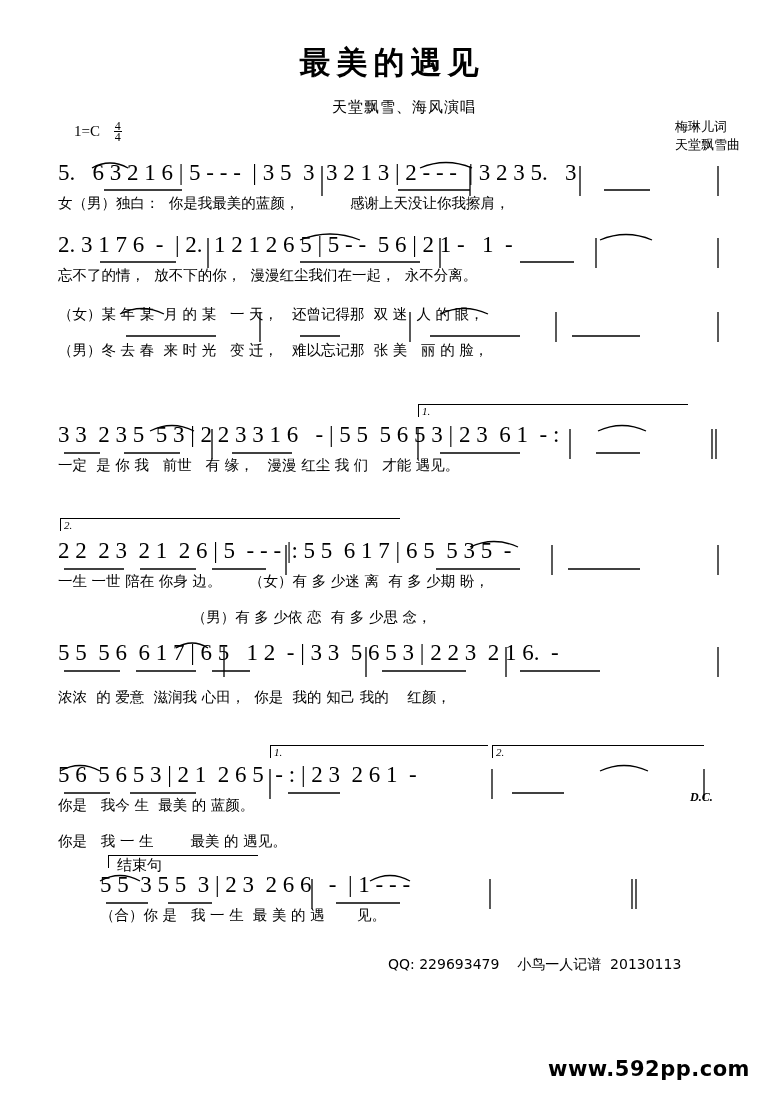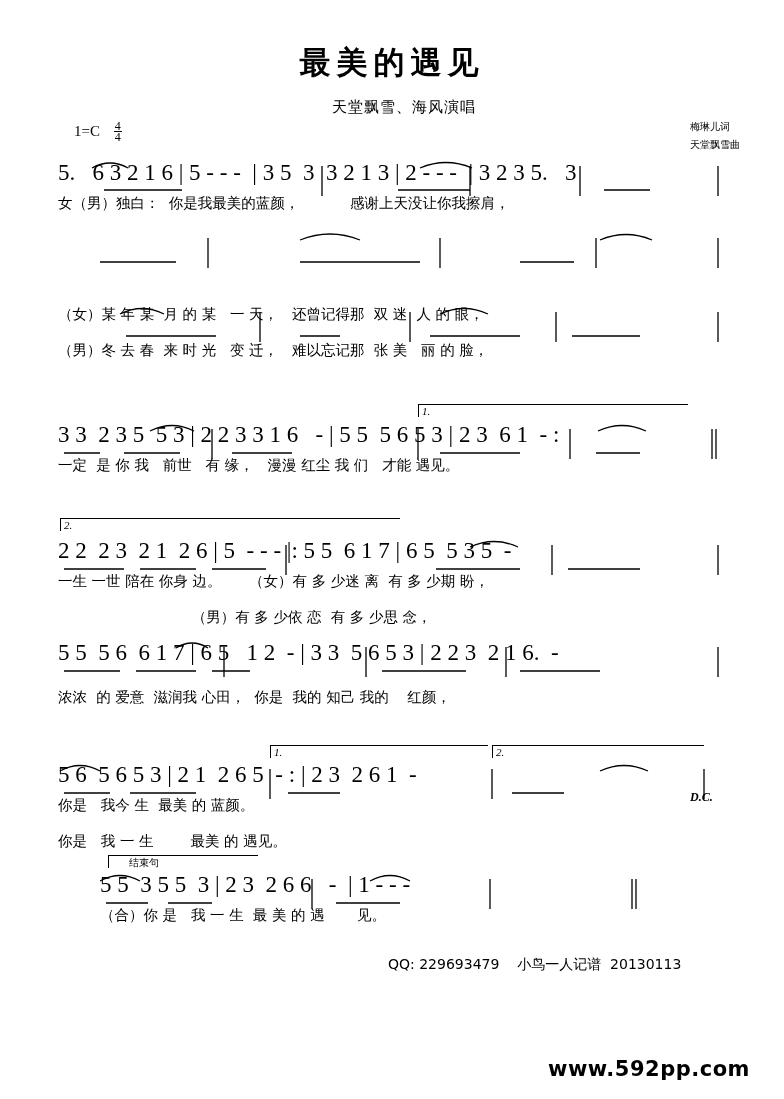--- a/index.html
+++ b/index.html
@@ -27,21 +27,21 @@
     font-size:15px;
     margin-top:14px;
     letter-spacing:1px;
     font-family:"DejaVu Sans", sans-serif;
     padding-left:24px;
   }
   .meta{
     position:absolute;
     right:44px;
     top:118px;
-    font-size:10px;
+    font-size:13px;
     line-height:18px;
     text-align:left;
     font-family:"DejaVu Sans", sans-serif;
     margin-left:8px;
   }
   .keyinfo{
     position:absolute;
     left:74px;
     top:122px;
     font-size:15px;
@@ -107,23 +107,23 @@
     font-family:"Liberation Serif", serif;
     font-style:italic;
     padding-left:3px;
     box-sizing:border-box;
   }
   .endmark{
     position:absolute;
     border-left:1.4px solid #000;
     border-top:1.4px solid #000;
     height:13px;
-    font-size:10px;
+    font-size:15px;
     font-family:Liberation Mono, monospace;
-    padding-left:20px;
+    padding-left:8px;
     box-sizing:border-box;
     white-space:nowrap;
   }
   .dc{
     position:absolute;
     font-size:12px;
     font-weight:bold;
     font-style:italic;
     font-family:"Liberation Serif", serif;
   }
@@ -165,20 +165,24 @@
       <span class="num">4</span>
       <span class="den">4</span>
     </span>
   </div>
 
   <div class="system" style="top:160px;">
     <div class="notes">5.   6 3 2 1 6 | 5 - - -  | 3 5  3  3 2 1 3 | 2 - - -  | 3 2 3 5.   3</div>
     <div class="lyric">女（男）独白：  你是我最美的蓝颜，           感谢上天没让你我擦肩，</div>
   </div>
 
+  <div class="system" style="top:232px;">
+    <div class="notes">2. 3 1 7 6  -  | 2.  1 2 1 2 6 5 | 5 - -  5 6 | 2 1 -   1  -</div>
+    <div class="lyric">忘不了的情，  放不下的你，  漫漫红尘我们在一起，  永不分离。</div>
+  </div>
 
   <div class="system" style="top:305px;">
     <div class="lyric">（女）某 年 某  月 的 某   一 天，   还曾记得那  双 迷  人 的 眼，</div>
     <div class="lyric second">（男）冬 去 春  来 时 光   变 迁，   难以忘记那  张 美   丽 的 脸，</div>
   </div>
 
   <div class="volta" style="left:418px;top:404px;width:270px;">1.</div>
   <div class="system" style="top:422px;">
     <div class="notes">3 3  2 3 5  5 3 | 2 2 3 3 1 6   - | 5 5  5 6 5 3 | 2 3  6 1  - :</div>
     <div class="lyric">一定  是 你 我   前世   有 缘，   漫漫 红尘 我 们   才能 遇见。</div>

